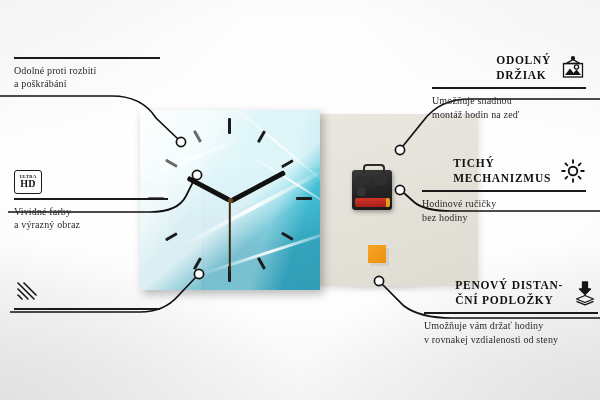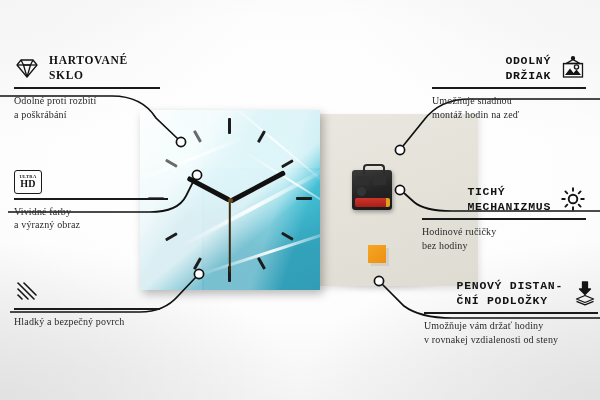--- a/index.html
+++ b/index.html
@@ -98,21 +98,21 @@
     box-shadow:3px 3px 0 rgba(0,0,0,.07);
   }
 
   
   .callout{position:absolute;}
   .callout .head{
     display:flex;align-items:center;gap:9px;
     font-weight:700;font-size:11.5px;letter-spacing:.7px;color:#121212;line-height:1.32;
     text-transform:uppercase;
   }
-  .callout.right .head{justify-content:flex-end;font-family:Liberation Mono, monospace;}
+  .callout.right .head{justify-content:flex-end;}
   .callout .title{white-space:pre-line;}
   .callout .rule{height:1.6px;background:#1a1a1a;margin:4px 0 5px;}
   .callout .desc{
     font-size:10px;color:#2a2a2a;line-height:1.38;white-space:pre-line;letter-spacing:.15px;font-family:Liberation Serif, serif;
   }
   .callout.right .desc{text-align:left;}
   .ico{width:26px;height:26px;flex:0 0 26px;display:block;}
   .ico svg{display:block;width:26px;height:26px;}
 
   .hdbadge{
@@ -186,35 +186,20 @@
       <circle cx="181" cy="142" r="4.6"></circle>
       <circle cx="197" cy="175" r="4.6"></circle>
       <circle cx="199" cy="274" r="4.6"></circle>
       <circle cx="400" cy="150" r="4.6"></circle>
       <circle cx="400" cy="190" r="4.6"></circle>
       <circle cx="379" cy="281" r="4.6"></circle>
     </g>
   </svg>
 
   <div class="callout left" style="left:14px;top:53px;width:160px;">
-    <div class="head">
-      <span class="ico">
-        <svg viewBox="0 0 26 26">
-            <g fill="none" stroke="#141414" stroke-width="1.3" stroke-linejoin="round">
-          <path d="M3 10 L7 5 H19 L23 10 L13 22 Z"></path>
-              <path d="M3 10 H23"></path>
-              <path d="M7 5 L9.5 10 L13 22"></path>
-              <path d="M19 5 L16.5 10 L13 22"></path>
-              <path d="M9.5 10 H16.5"></path>
-        </g>
-          </svg>
-      </span>
-      <span class="title">HARTOVANÉ
-SKLO</span>
-    </div>
     <div class="rule" style="width:146px;"></div>
     <div class="desc">Odolné proti rozbití
 a poškrábání</div>
   </div>
 
   <div class="callout left" style="left:14px;top:170px;width:168px;">
     <div class="head">
       <span class="hdbadge">
         <span class="u">ultra</span>
         <span class="hd">HD</span>
@@ -232,21 +217,20 @@
             <g stroke="#141414" stroke-width="1.6" stroke-linecap="round">
           <line x1="4" y1="5" x2="20" y2="21"></line>
               <line x1="4" y1="11" x2="14" y2="21"></line>
               <line x1="4" y1="17" x2="8" y2="21"></line>
               <line x1="10" y1="5" x2="22" y2="17"></line>
         </g>
           </svg>
       </span>
     </div>
     <div class="rule" style="width:146px;"></div>
-    <div class="desc">Hladký a bezpečný povrch</div>
   </div>
 
   <div class="callout right" style="left:432px;top:53px;width:154px;">
     <div class="head">
       <span class="title">ODOLNÝ
 DRŽIAK</span>
       <span class="ico">
         <svg viewBox="0 0 26 26">
             <g fill="none" stroke="#141414" stroke-width="1.3">
           <circle cx="13" cy="3.2" r="1.5" fill="#141414"></circle>
@@ -256,21 +240,21 @@
           <circle cx="16.5" cy="12" r="2.1"></circle>
         </g>
           </svg>
       </span>
     </div>
     <div class="rule" style="width:154px;"></div>
     <div class="desc">Umožňuje snadnou
 montáž hodin na zeď</div>
   </div>
 
-  <div class="callout right" style="left:422px;top:184px;width:164px;">
+  <div class="callout right" style="left:422px;top:156px;width:164px;">
     <div class="head">
       <span class="title">TICHÝ
 MECHANIZMUS</span>
       <span class="ico">
         <svg viewBox="0 0 26 26">
             <g fill="none" stroke="#141414" stroke-width="1.9" stroke-linecap="round">
           <circle cx="13" cy="13" r="4.3"></circle>
           <path d="M13 2.2 v2.6 M13 21.2 v2.6 M2.2 13 h2.6 M21.2 13 h2.6 M5.4 5.4 l1.9 1.9 M18.7 18.7 l1.9 1.9 M20.6 5.4 l-1.9 1.9 M7.3 18.7 l-1.9 1.9"></path>
         </g>
           </svg>

